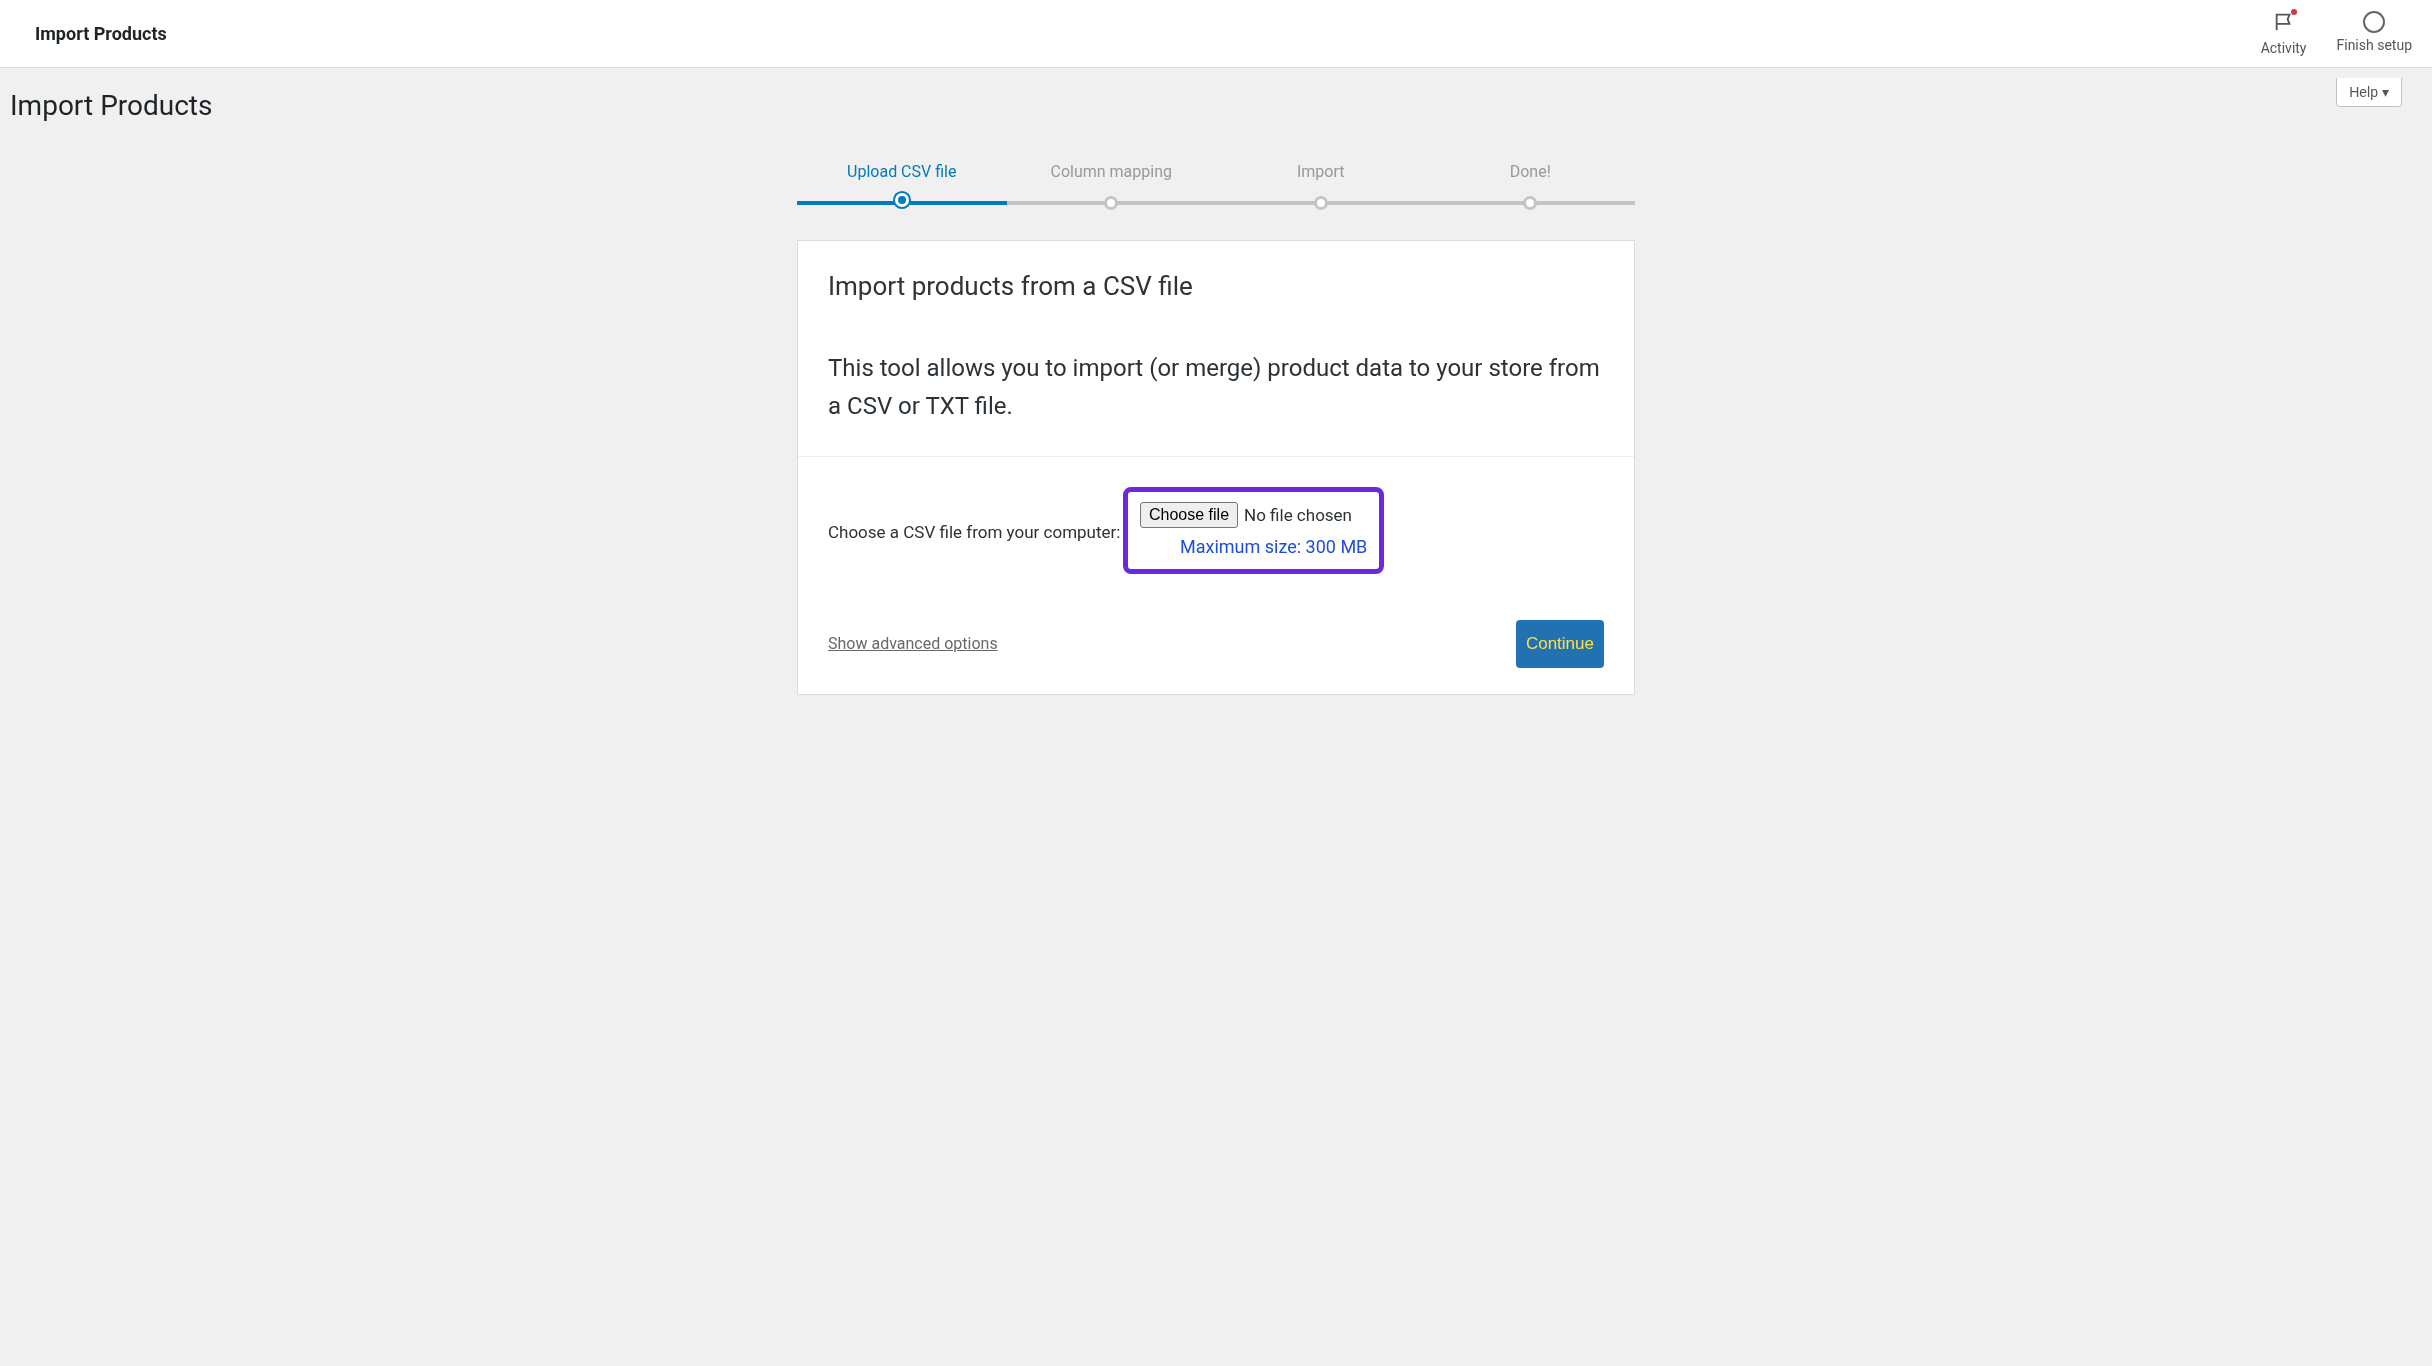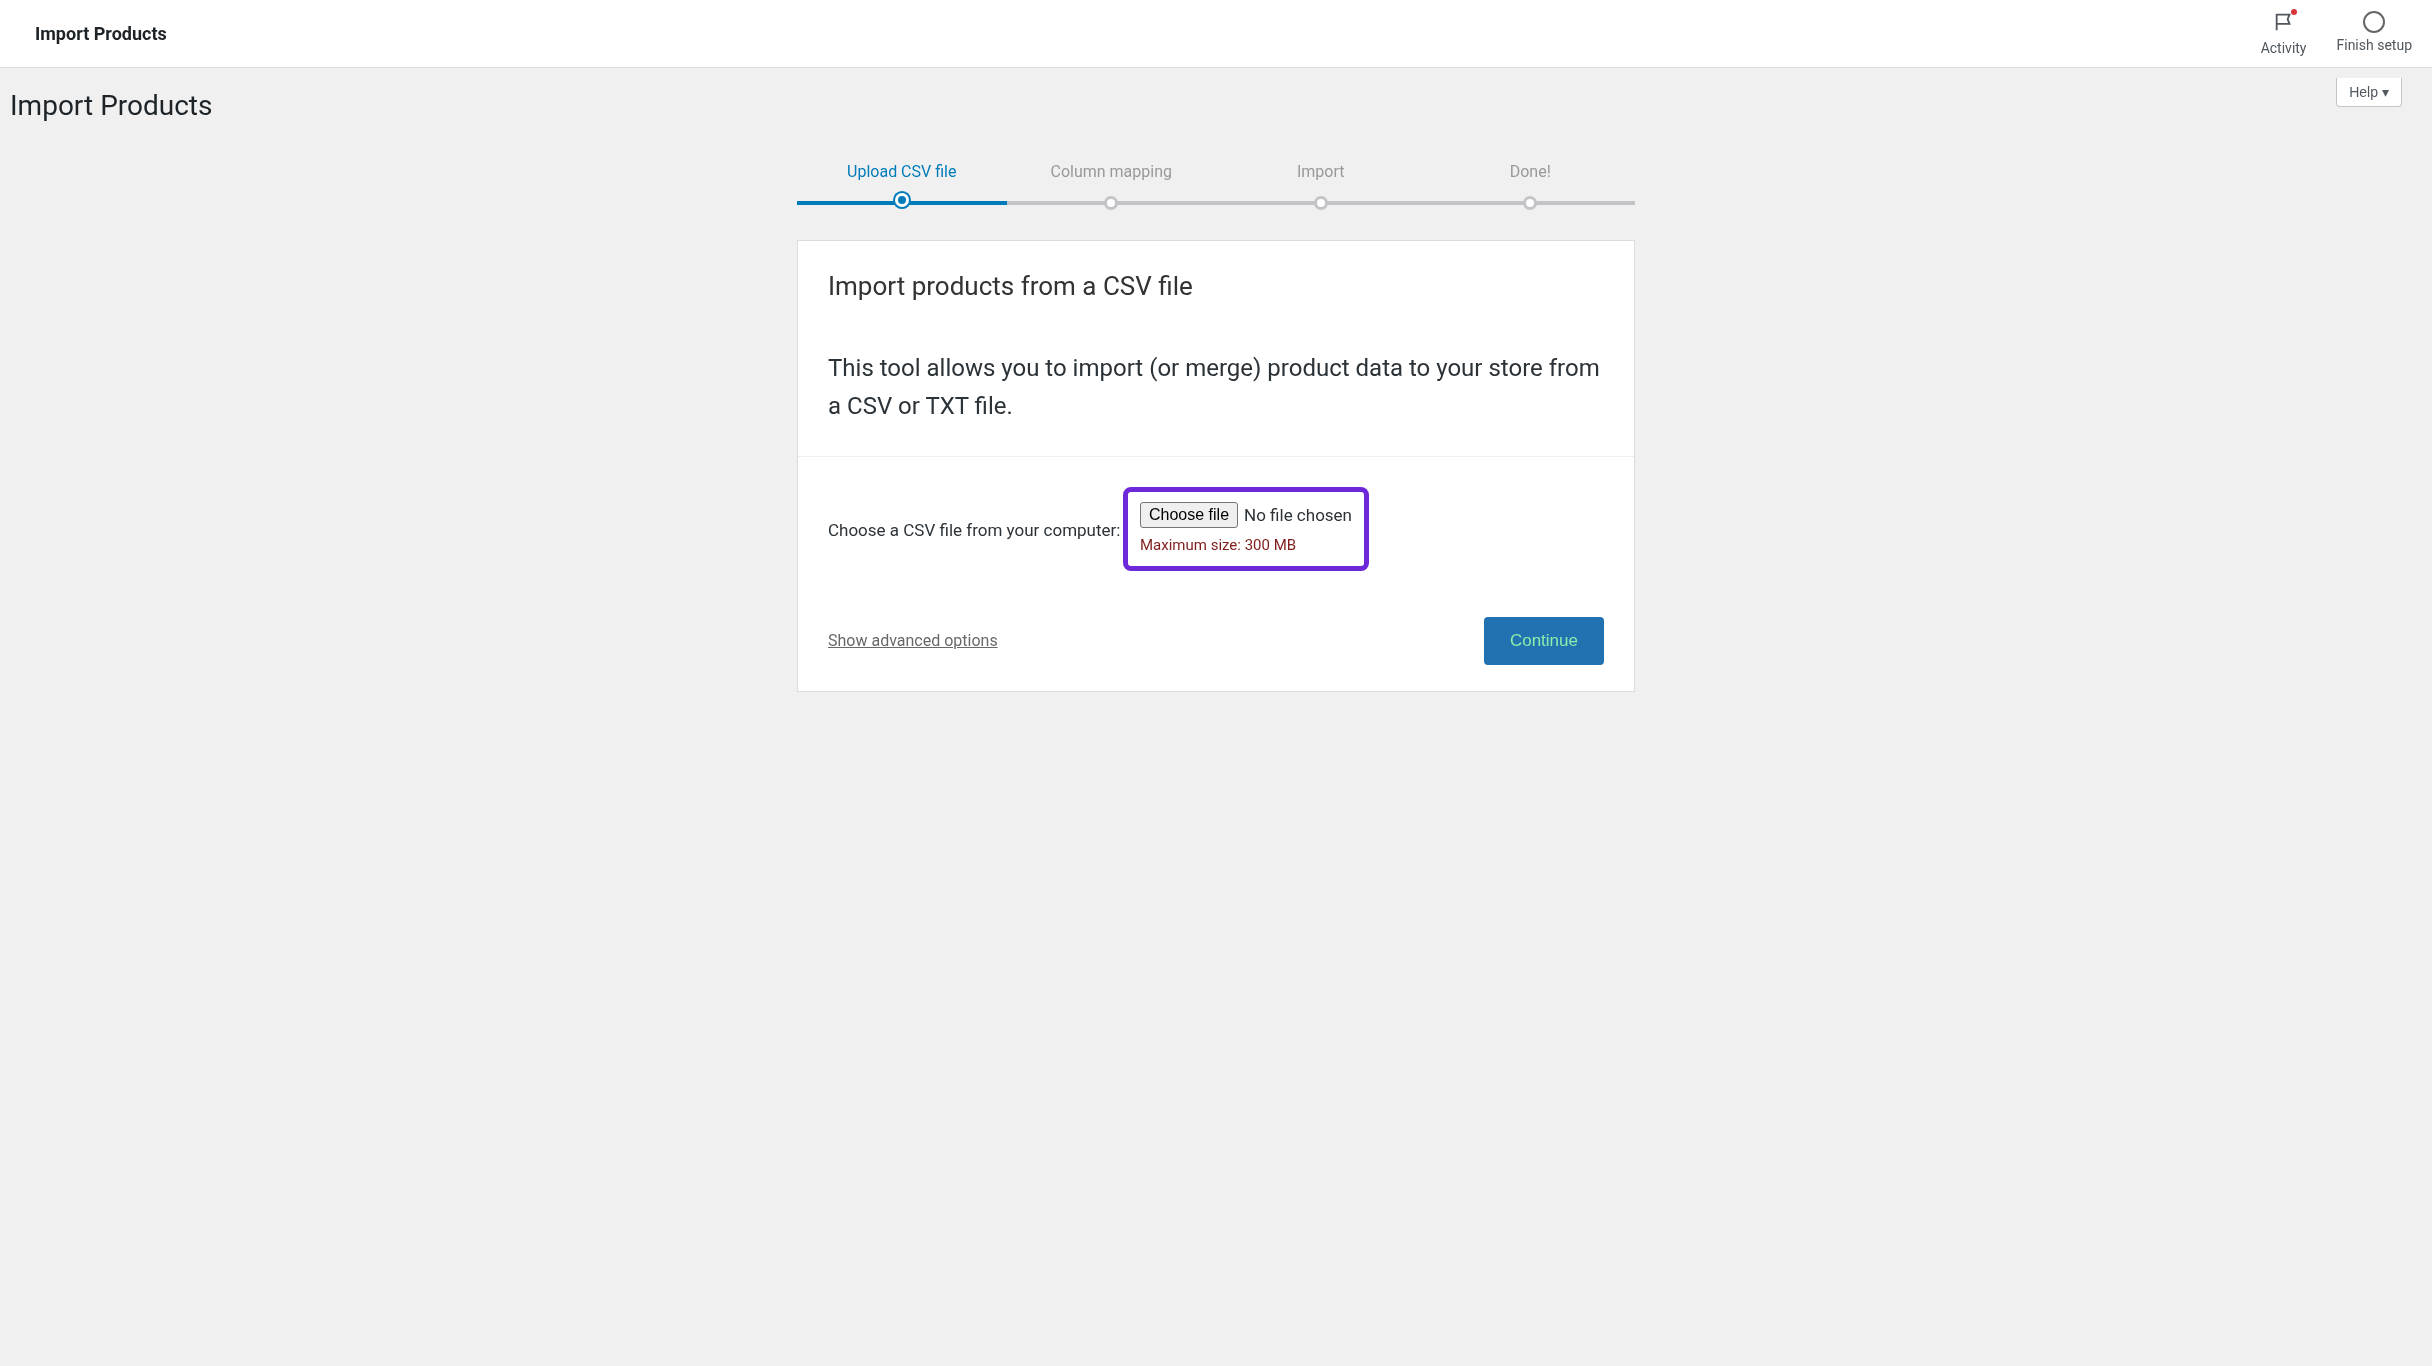--- a/index.html
+++ b/index.html
@@ -215,22 +215,23 @@
   border-radius: 3px;
   padding: 3px 8px;
   font-size: 16px;
   cursor: pointer;
 }
 .no-file {
   font-size: 17px;
   color: #2c3338;
 }
 .max-size {
-  font-size: 15px;
-  color: #7f1d1d;
+  font-size: 18px;
+  color: #1d4ed8;
+  margin-left: 40px;
 }
 .checkbox-row {
   display: flex;
   align-items: flex-start;
   gap: 10px;
 }
 .checkbox {
   width: 20px;
   height: 20px;
   border: 1px solid #8c8f94;
@@ -252,24 +253,24 @@
   align-items: center;
 }
 .advanced-link {
   font-size: 16px;
   color: #686868;
   text-decoration: underline;
   cursor: pointer;
 }
 .continue-btn {
   background: #2271b1;
-  color: #86efac;
+  color: #fde047;
   border: none;
   border-radius: 4px;
-  padding: 14px 26px;
+  padding: 14px 10px;
   font-size: 17px;
   cursor: pointer;
 }
 </style>
 </head>
 <body>
 
 <div class="topbar">
   <div class="topbar-title">Import Products</div>
   <div class="topbar-actions">

